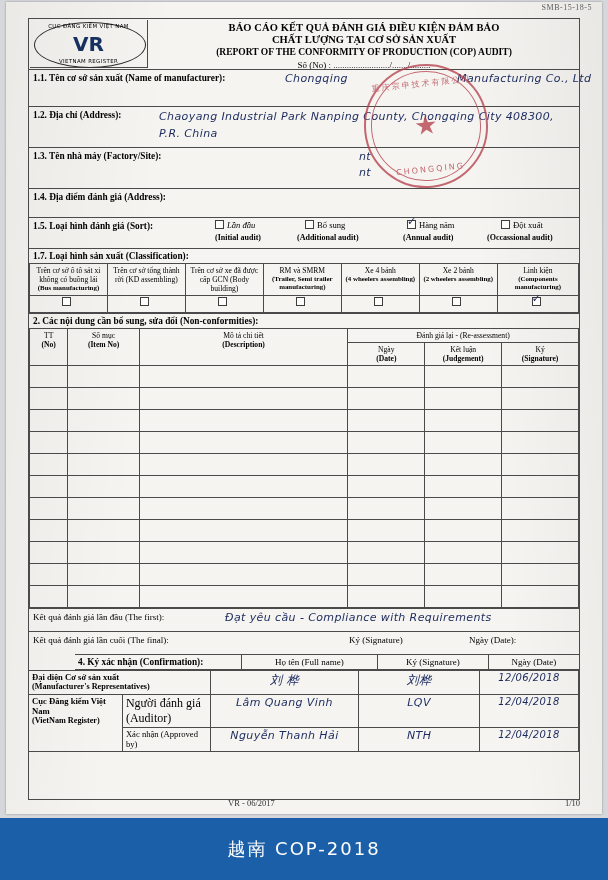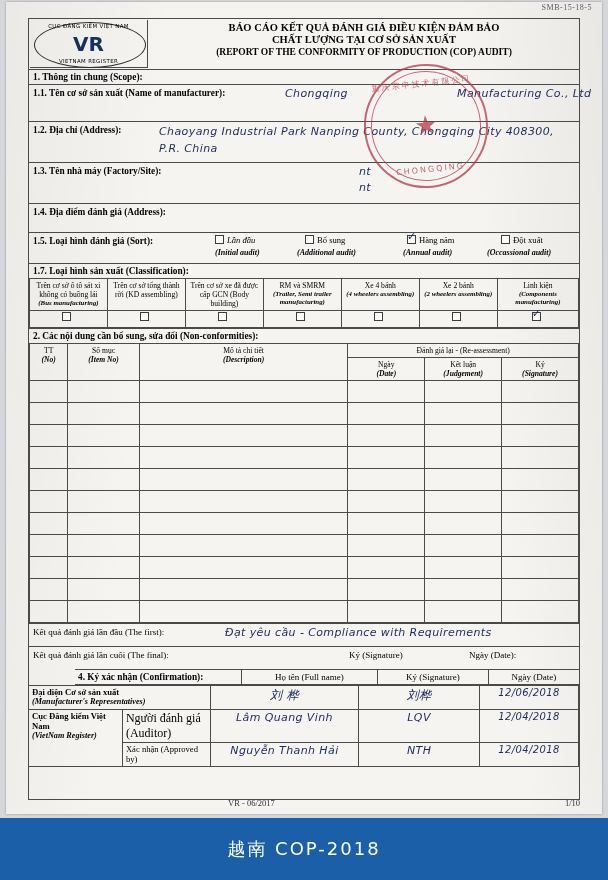--- a/index.html
+++ b/index.html
@@ -46,21 +46,21 @@
     text-align:center;
     padding-top:3px;
     line-height:12px;
   }
   .t1{font-size:10.5px;font-weight:bold;letter-spacing:.1px;}
   .t2{font-size:10.5px;font-weight:bold;}
   .t3{font-size:9.5px;font-weight:bold;}
   .t4{font-size:9px;margin-top:1px;}
   .row{position:relative;border-top:1px solid #4a4a4a;}
   .lbl{font-size:9.3px;font-weight:bold;padding:2px 0 2px 4px;}
-  .it{font-style:italic;font-weight:bold;}
+  .it{font-weight:bold;}
   .hand{
     font-family:"DejaVu Sans", sans-serif;
     color:#1b2a5e;
     font-style:italic;
     letter-spacing:.4px;
   }
   .smaller{font-size:6.9px;line-height:8px;}
   .ctr{text-align:center;}
   table{border-collapse:collapse;width:100%;}
   td,th{border:1px solid #4a4a4a;font-size:7.6px;vertical-align:top;}
@@ -151,26 +151,24 @@
         <div class="logobox">
           <div class="logo-ring"></div>
           <div class="logo-txt-top">CỤC ĐĂNG KIỂM VIỆT NAM</div>
           <div class="logo-v">VR</div>
           <div class="logo-txt-bot">VIETNAM REGISTER</div>
         </div>
         <div class="title" style="margin-left:120px;">
           <div class="t1">BÁO CÁO KẾT QUẢ ĐÁNH GIÁ ĐIỀU KIỆN ĐẢM BẢO</div>
           <div class="t2">CHẤT LƯỢNG TẠI CƠ SỞ SẢN XUẤT</div>
           <div class="t3">(REPORT OF THE CONFORMITY OF PRODUCTION (COP) AUDIT)</div>
+          <div class="t4">Số (No) : ........................./......./.........</div>
         </div>
       </div>
 
-      <div class="row">
-        <div class="lbl">1.  Thông tin chung (Scope):</div>
-      </div>
 
       <div class="row" style="height:36px;position:relative;">
         <span class="lbl" style="position:absolute;left:0;top:1px;">1.1. Tên cơ sở sản xuất (Name of manufacturer):</span>
         <span class="hand" style="position:absolute;left:256px;top:2px;font-size:11px;white-space:pre;">Chongqing                            Manufacturing Co., Ltd</span>
       </div>
 
       <div class="row" style="height:40px;position:relative;">
         <span class="lbl" style="position:absolute;left:0;top:1px;">1.2. Địa chỉ (Address):</span>
         <span class="hand" style="position:absolute;left:130px;top:1px;width:410px;font-size:11px;line-height:17px;">Chaoyang Industrial Park  Nanping County, Chongqing City  408300, P.R. China</span>
       </div>

